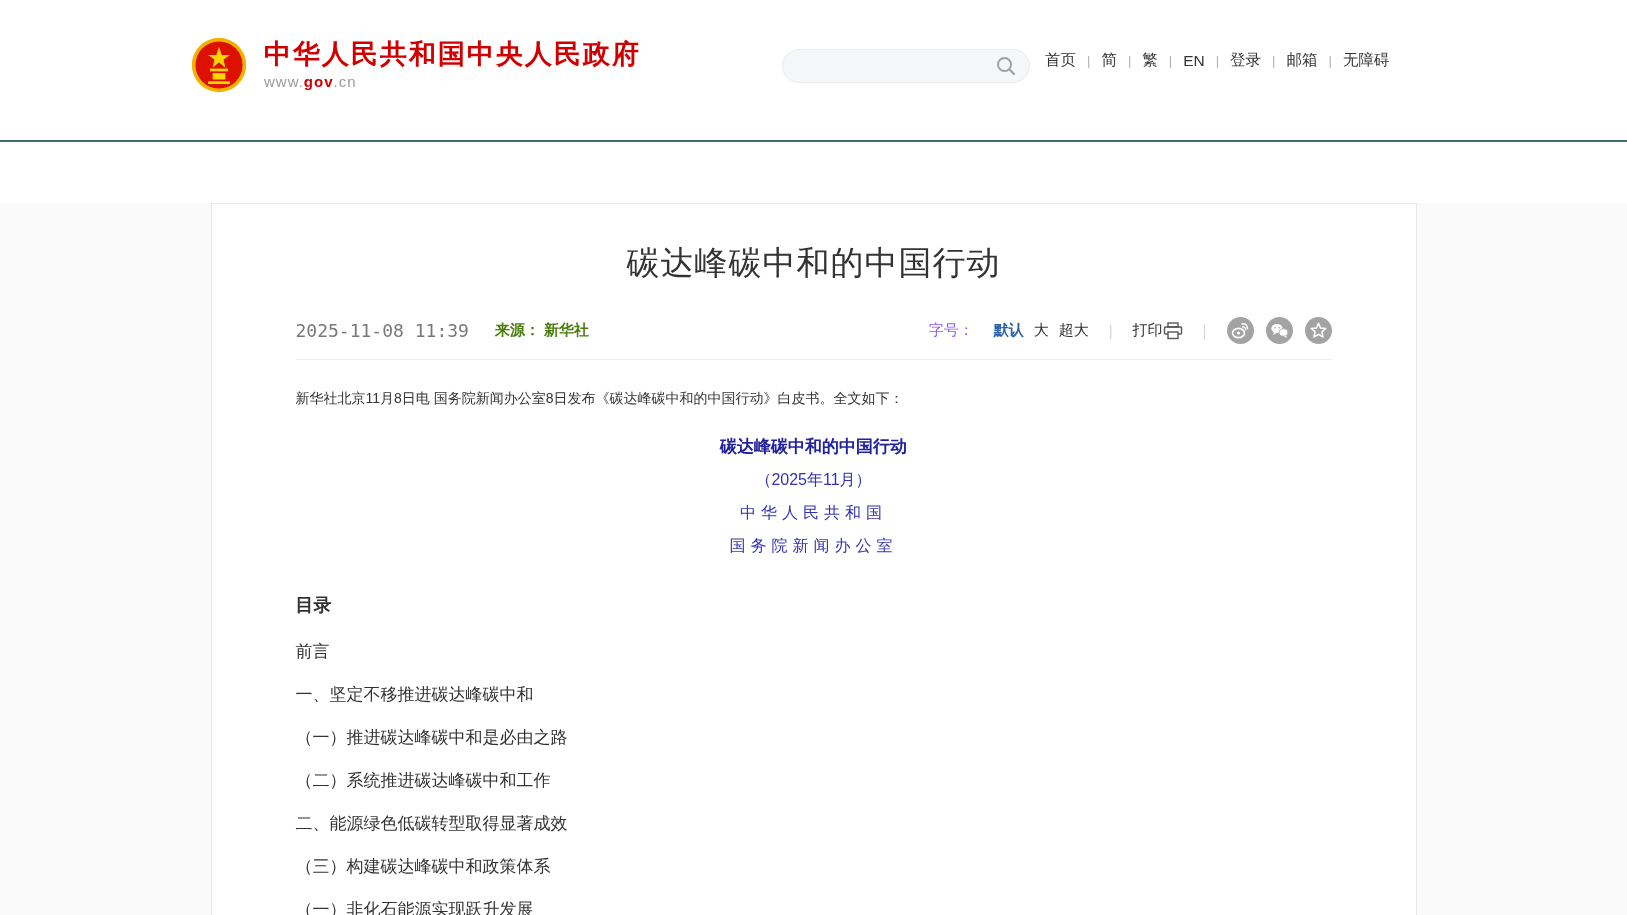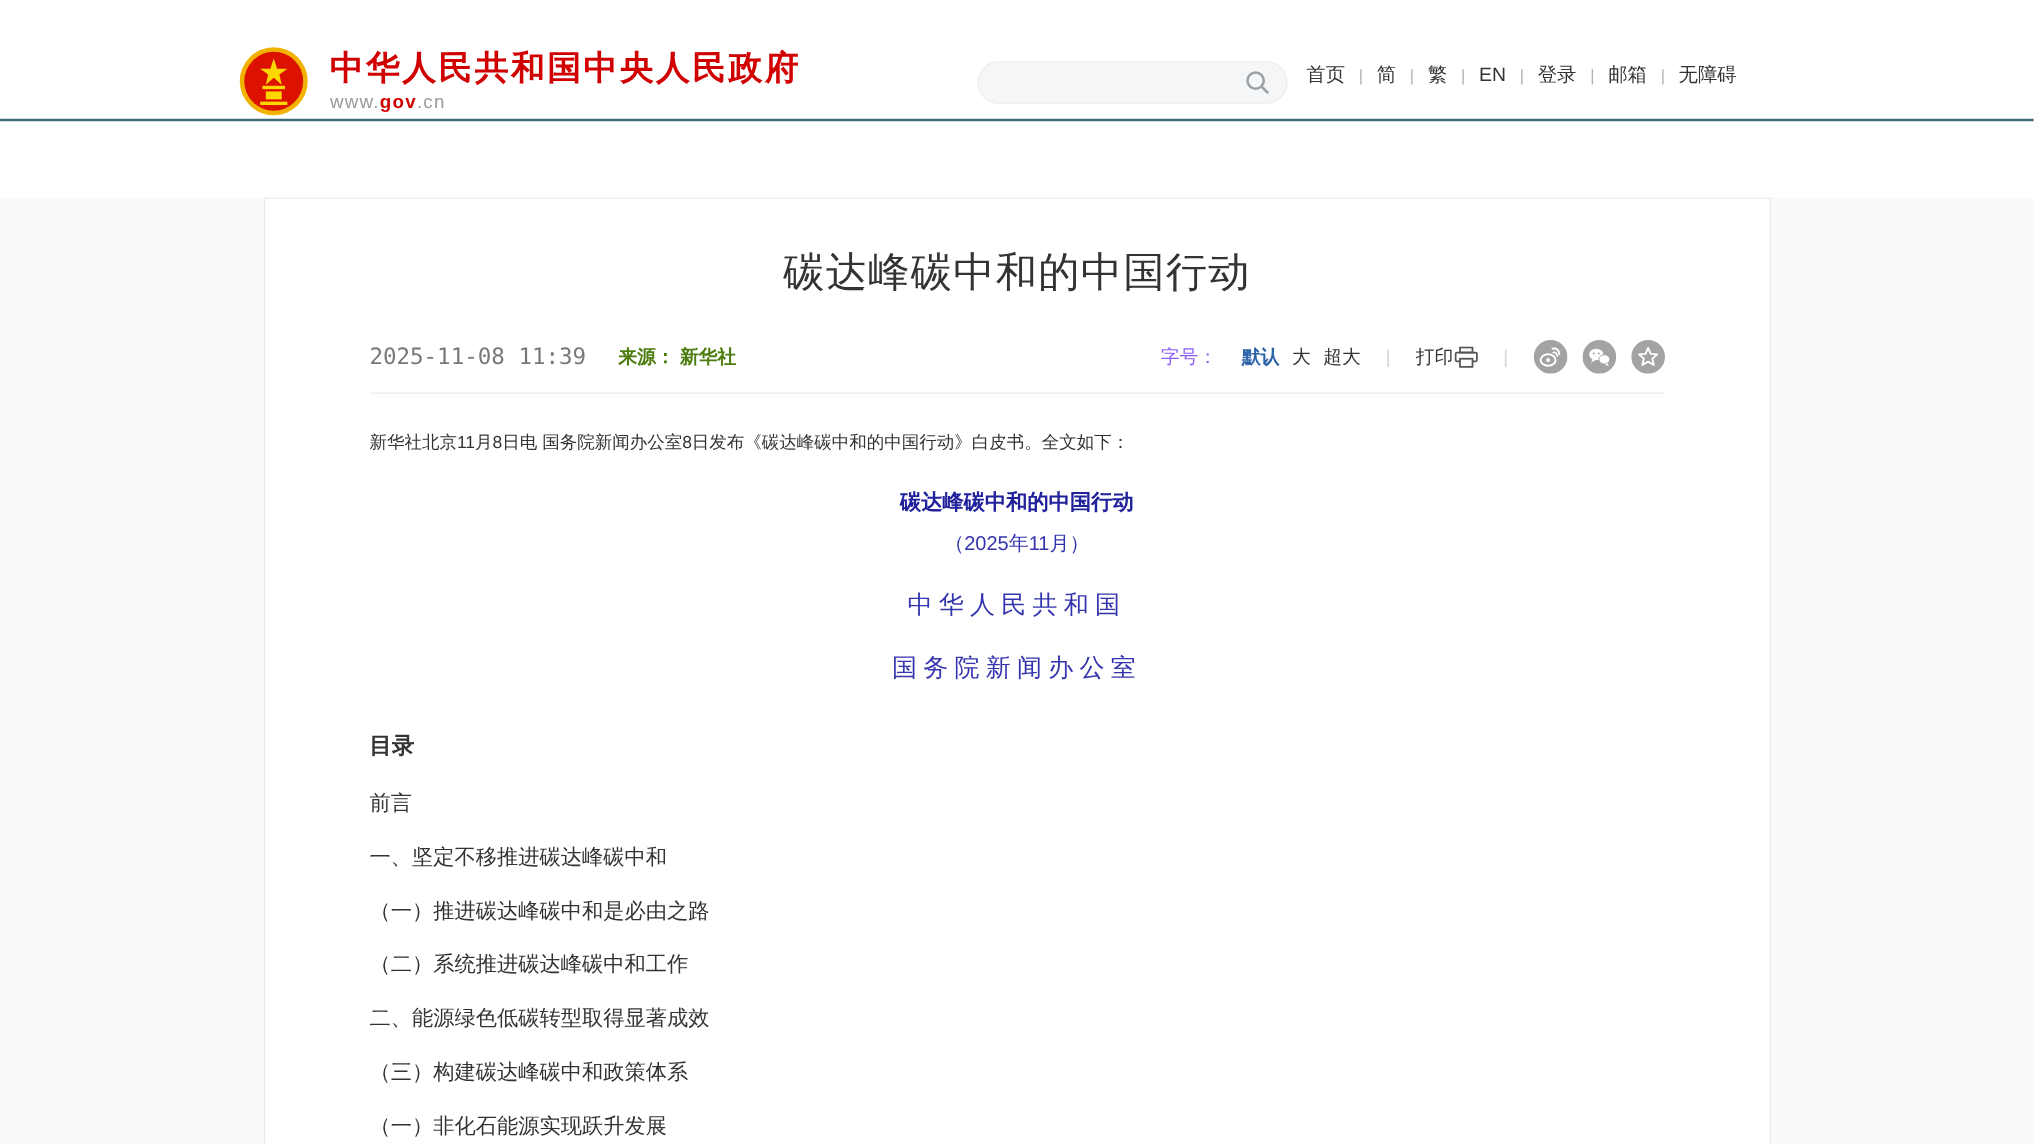--- a/index.html
+++ b/index.html
@@ -1,20 +1,20 @@
 <!DOCTYPE html>
 <html><head>
 <meta charset="utf-8">
 <style>
   * { margin:0; padding:0; box-sizing:border-box; }
   html,body { width:1627px; height:915px; overflow:hidden; background:#fff;
               font-family:"Liberation Sans", sans-serif; }
 
   
-  .header { position:relative; height:97px; background:#fff;
+  .header { position:relative; height:142px; background:#fff;
             border-bottom:2px solid #3f6a78; }
   .logo-wrap { position:absolute; left:190px; top:36px; display:flex; align-items:center; }
   .emblem { width:58px; height:58px; display:block; }
   .logo-text { margin-left:16px; }
   .site-title { font-size:27px; font-weight:bold; color:#d10000; letter-spacing:2px; line-height:1.1; }
   .site-url { margin-top:3px; font-size:15px; color:#9a9a9a; letter-spacing:1px; }
   .site-url .red { color:#d10000; font-weight:bold; }
 
   .search-box { position:absolute; left:782px; top:49px; width:248px; height:34px;
                 background:#f5f6f7; border:1px solid #ececec; border-radius:17px;
@@ -54,21 +54,21 @@
   .m-sep { color:#d5d5d5; margin:0 20px; }
   .print { display:flex; align-items:center; gap:0; color:#333; cursor:pointer;justify-content:center; }
   .share-icons { display:flex; gap:12px; align-items:center; }
   .share-icons svg { cursor:pointer; display:block; }
 
   .body-p { margin-top:28px; font-size:14px; color:#333; line-height:1.45; }
 
   .doc-block { text-align:center; }
   .doc-title { margin-top:27px; font-size:17px; font-weight:bold; color:#21219c; }
   .doc-line { margin-top:12px; font-size:16px; color:#3434ae; }
-  .doc-kai { margin-top:24px; font-size:20px; color:#3434ae;
+  .doc-kai { margin-top:12px; font-size:16px; color:#3434ae;
              font-family:"DejaVu Serif", serif; letter-spacing:5px; }
 
   .toc-head { margin-top:36px; font-size:18px; font-weight:bold; color:#333; }
   .toc-item { margin-top:26px; font-size:17px; color:#333; line-height:1; }
 </style>
 </head>
 <body>
 
 <div class="header">
   <div class="logo-wrap">

